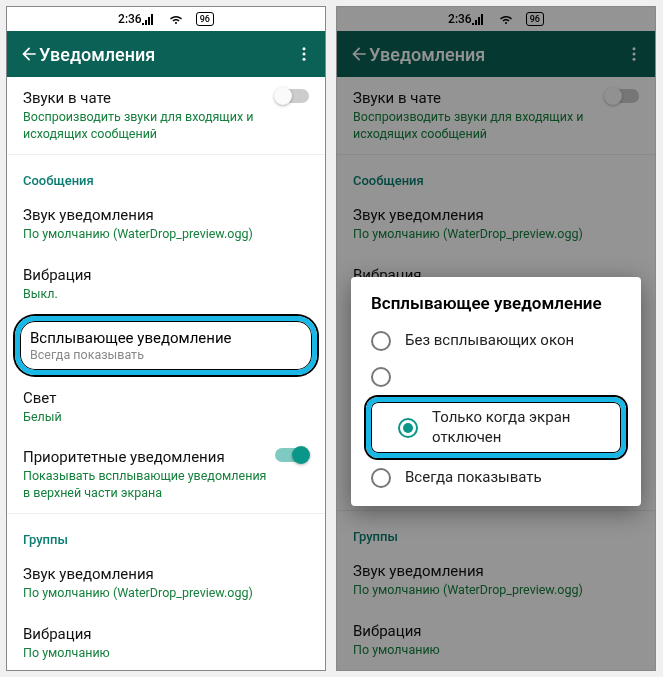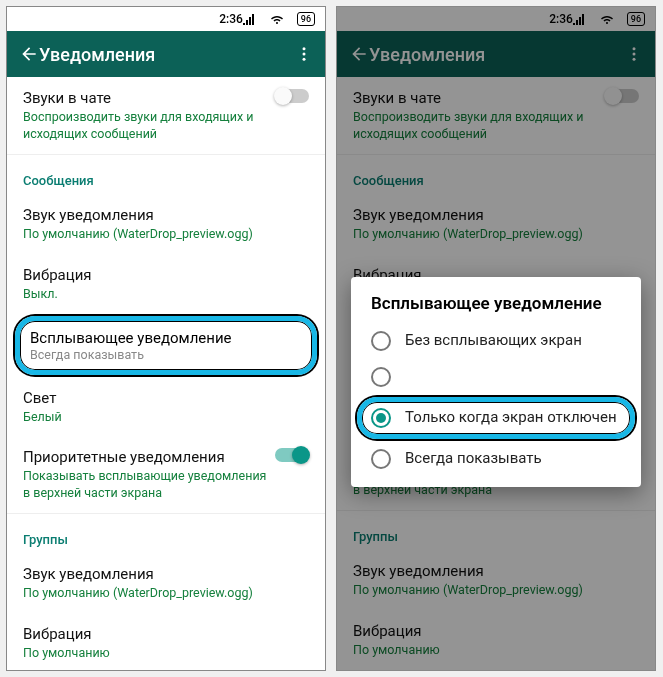--- a/index.html
+++ b/index.html
@@ -18,21 +18,21 @@
     background: #fff;
     border: 1px solid #888;
     overflow: hidden;
     position: relative;
   }
   .dimmed { position:absolute; inset:0; background:rgba(0,0,0,0.42); z-index:5; pointer-events:none; }
   .statusbar {
     height: 24px;
     display:flex;
     align-items:center;
-    justify-content:flex-end;
+    justify-content:center;
     padding: 0 10px;
     font-size: 12px;
     font-weight:500;
     background:#fff;
     color:#000;
   }
   .statusbar .icons { display:flex; align-items:center; gap:13px; }
   .statusbar svg { display:block; }
   .statusbar .batt {
     border:1px solid #000; border-radius:3px; font-size:9px; padding:0 3px; line-height:12px;
@@ -98,23 +98,23 @@
     font-size:15px; color:#222;
   }
   .opt .radio {
     width:20px; height:20px; border:2px solid #777; border-radius:50%;
     display:flex; align-items:center; justify-content:center; flex-shrink:0;
   }
   .opt .radio.sel { border-color:#0a9688; }
   .opt .radio.sel::after { content:""; width:10px; height:10px; background:#0a9688; border-radius:50%; }
   .opt .olabel { flex:1; line-height:1.3; }
   .opt.hl {
-    border:5px solid #18b7e6; border-radius:20px;
+    border:5px solid #18b7e6; border-radius:12px;
     box-shadow: 0 0 0 2px #000, inset 0 0 0 1px #000;
-    margin:2px 6px; padding:6px 9px;
+    margin:2px 15px; padding:6px 27px;
   }
 </style>
 </head>
 <body>
 
 <div class="phone">
   <div class="statusbar">
     <span>2:36</span>
     <span class="icons">
       <svg width="14" height="12" viewBox="0 0 14 12">
@@ -273,21 +273,21 @@
       </div>
     </div>
   </div>
 
   <div class="dimmed"></div>
 
   <div class="dialog">
     <div class="dtitle">Всплывающее уведомление</div>
     <div class="opt">
       <span class="radio"></span>
-      <span class="olabel">Без всплывающих экран</span>
+      <span class="olabel">Без всплывающих окон</span>
     </div>
     <div class="opt">
       <span class="radio"></span>
     </div>
     <div class="opt hl">
       <span class="radio sel"></span>
       <span class="olabel">Только когда экран отключен</span>
     </div>
     <div class="opt">
       <span class="radio"></span>

